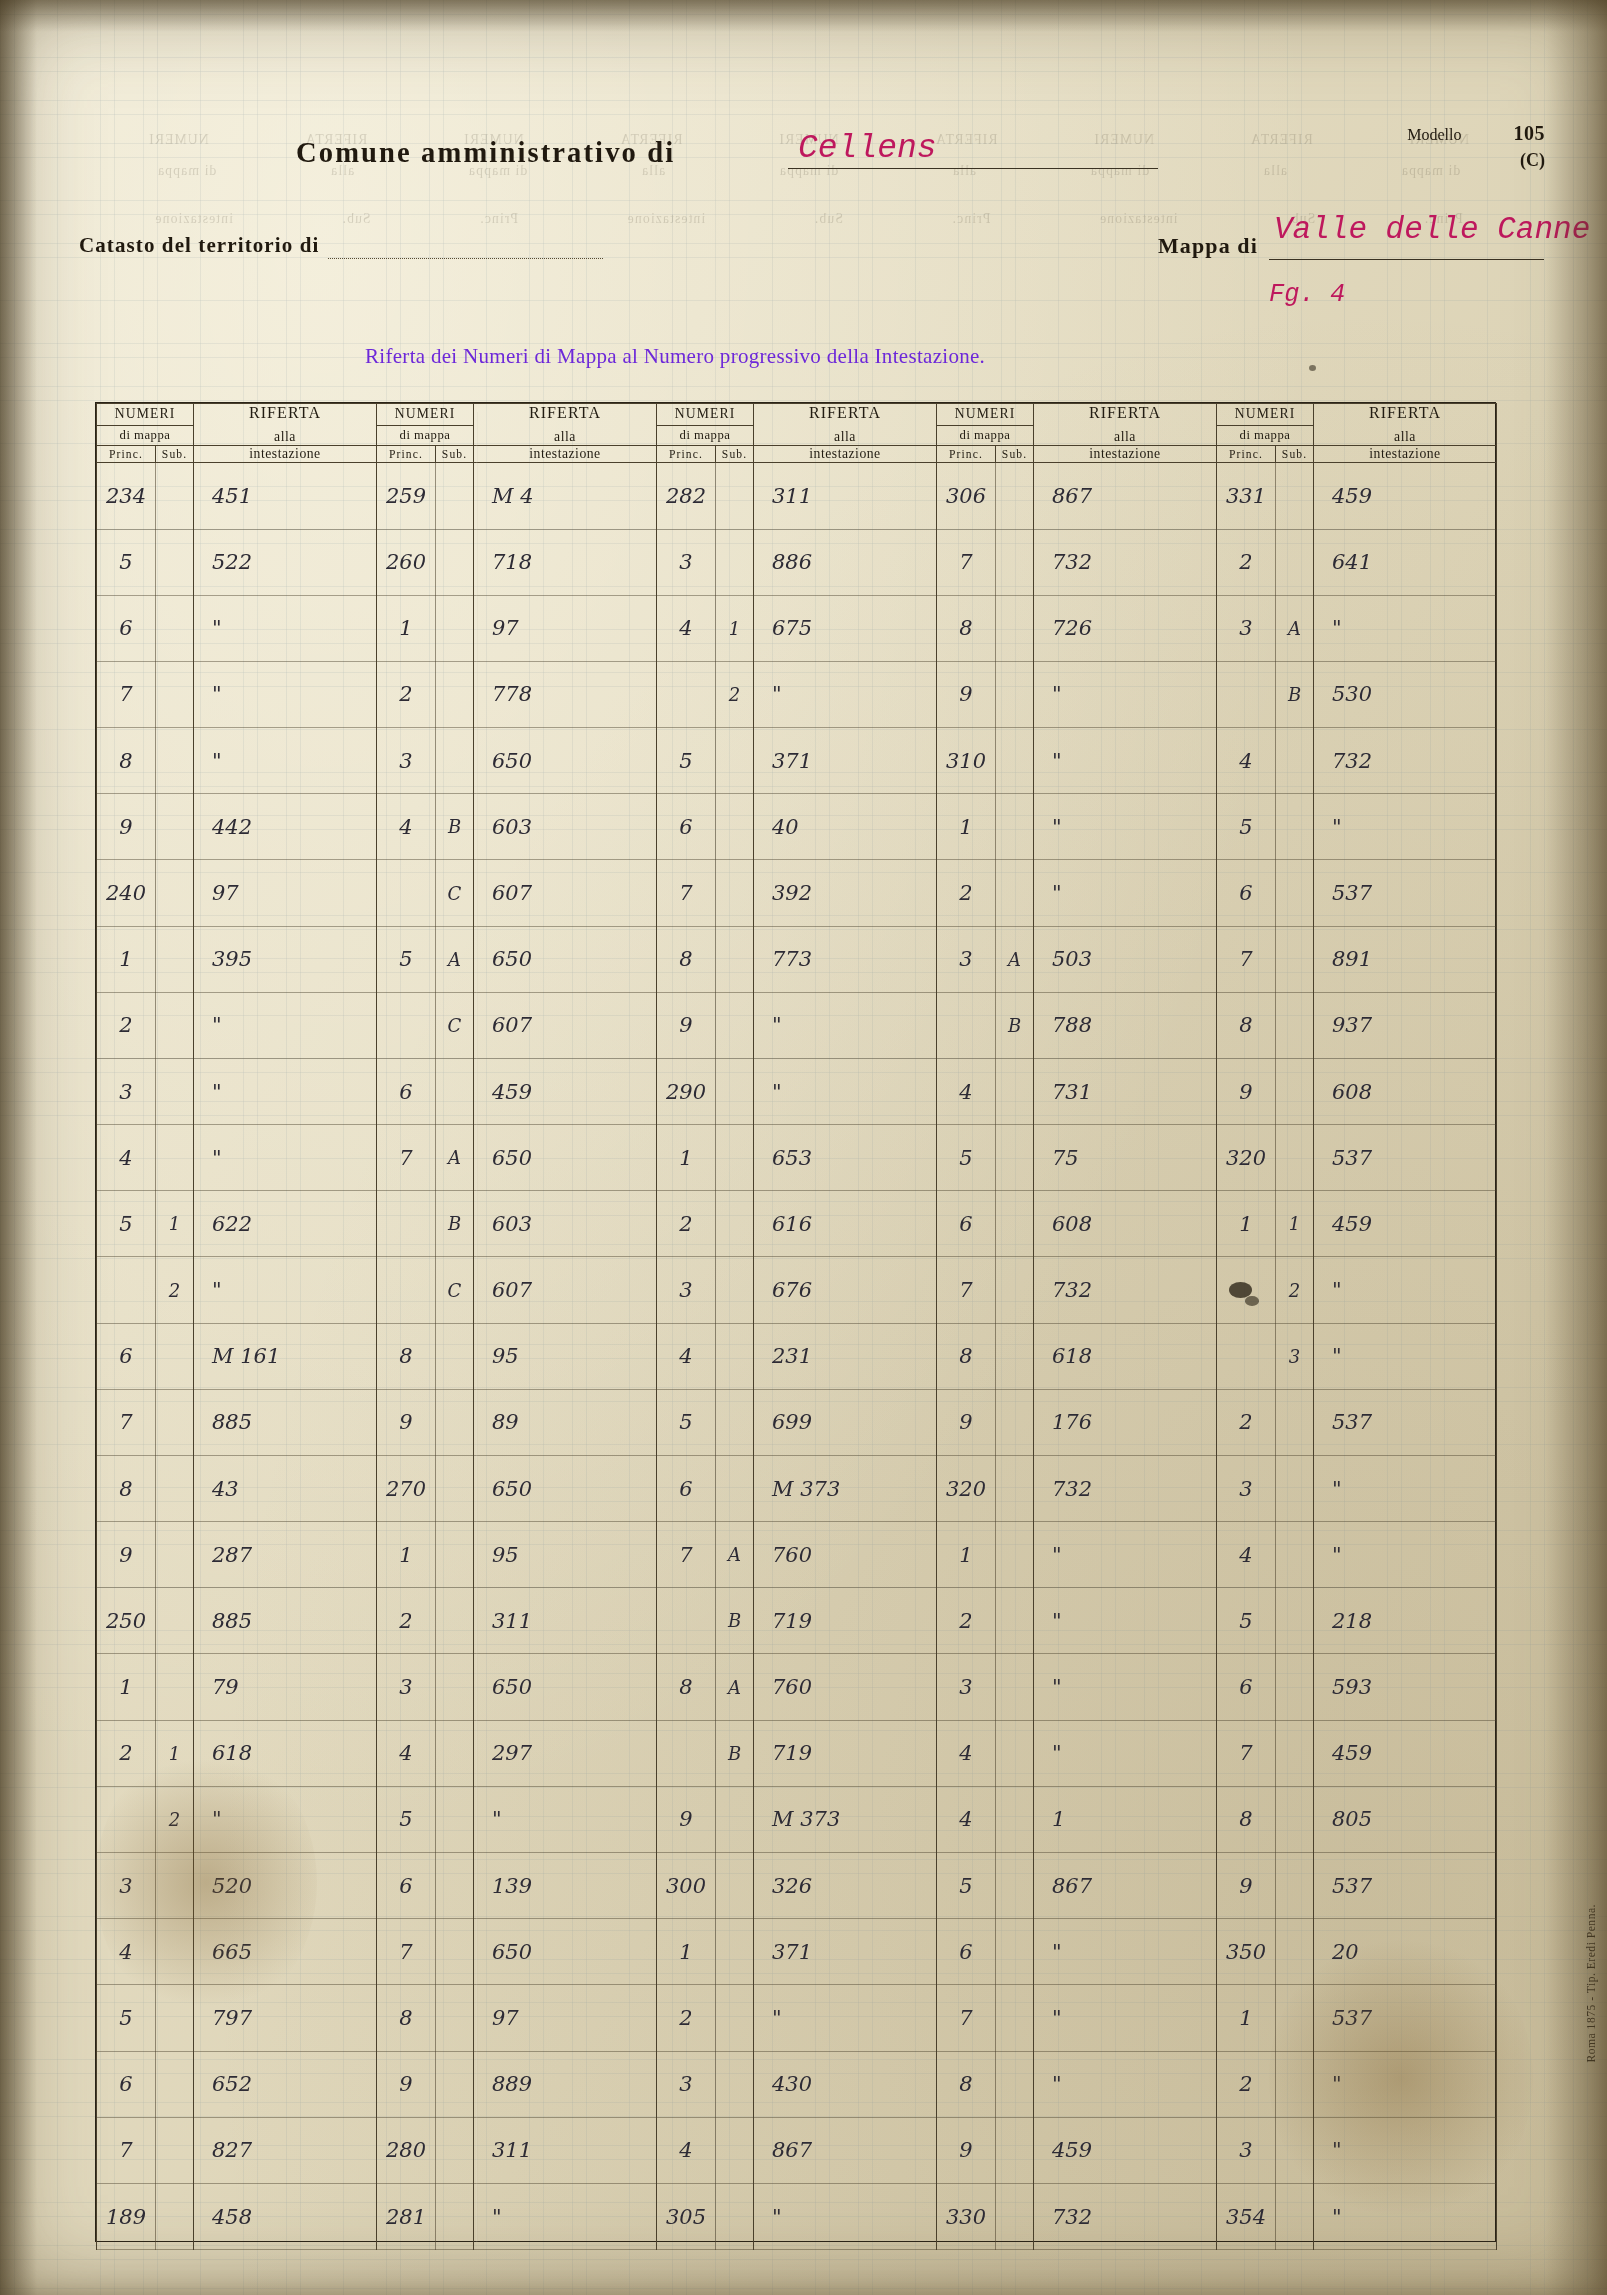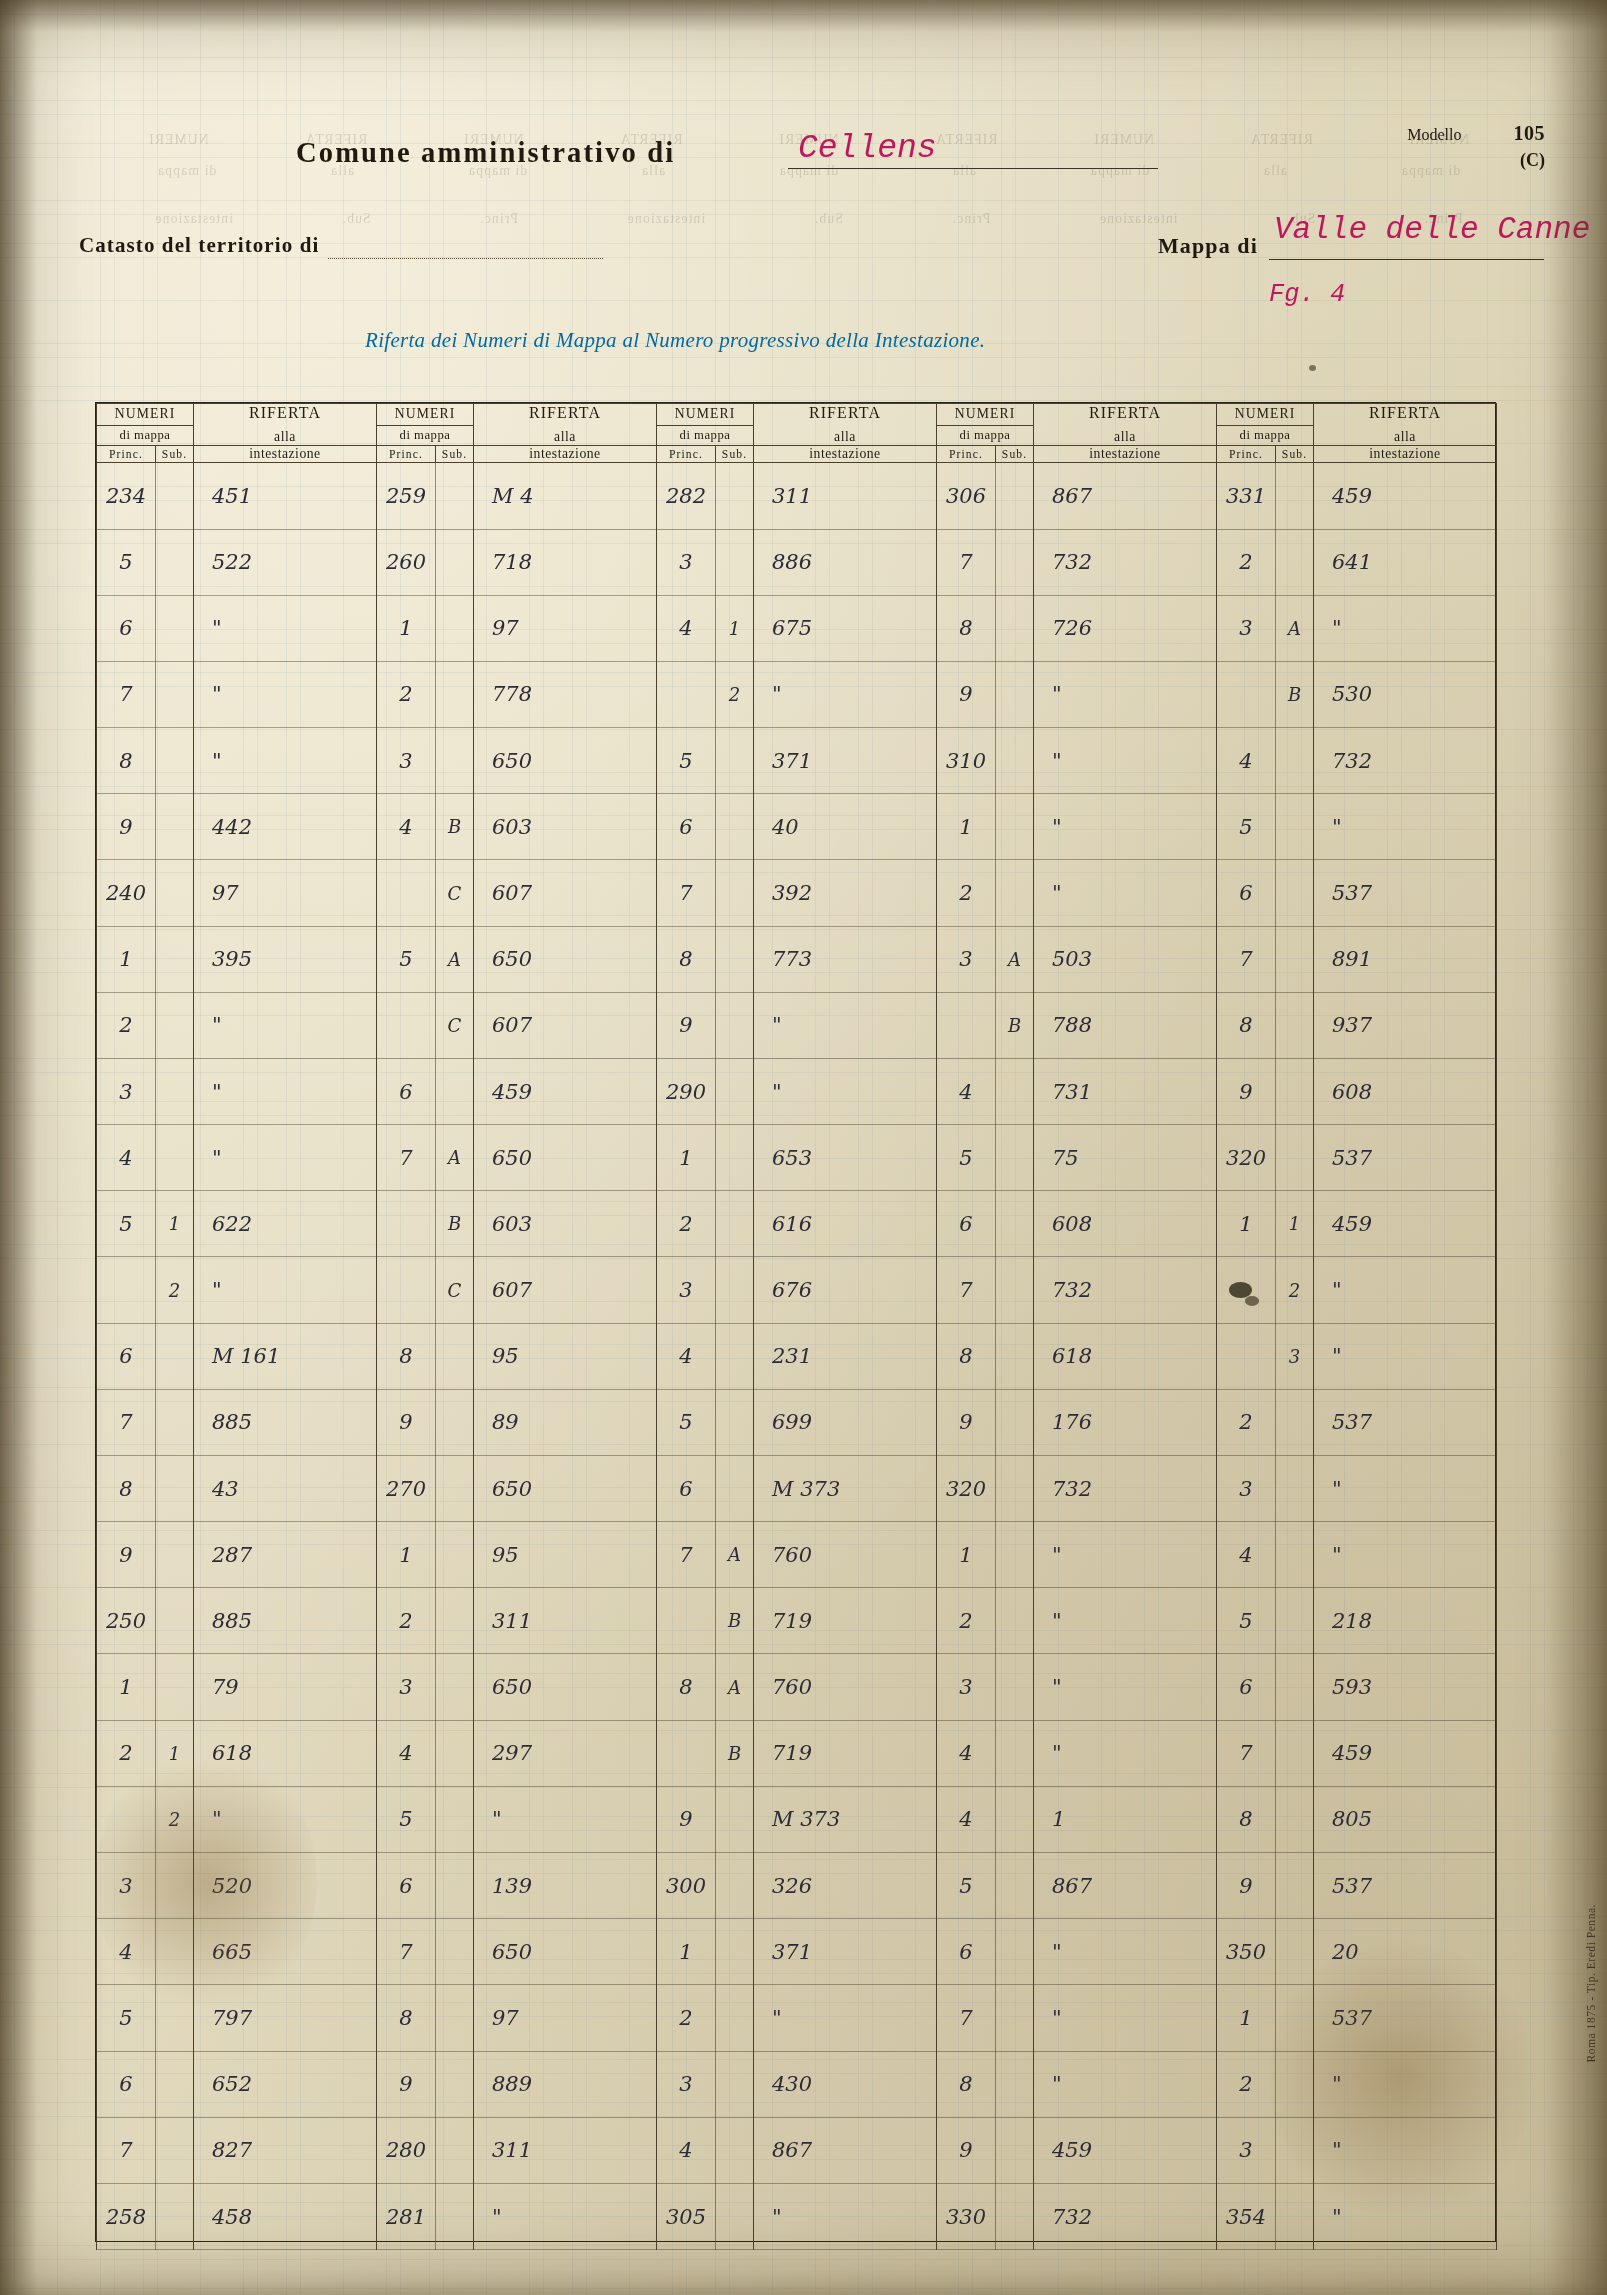--- a/index.html
+++ b/index.html
@@ -106,22 +106,22 @@
     position:absolute;left:1269px;top:259px;width:275px;border-bottom:1.1px solid #3a3222;
   }
   .mappa-value{
     position:absolute;left:1274px;top:212px;font-size:31px;
   }
   .mappa-value2{
     position:absolute;left:1269px;top:280px;font-size:25.4px;
   }
 
   .subtitle{
-    position:absolute;left:365px;top:328px;
-    font-size:21px;font-style:italic;color:#0369a1;
+    position:absolute;left:365px;top:344px;
+    font-size:21px;color:#6d28d9;
     letter-spacing:0.3px;
   }
 
   
   #table{
     position:absolute;left:95px;top:402px;width:1401px;height:1840px;
     border:1.6px solid #2a2418;
     box-sizing:border-box;
   }
   table{
@@ -747,21 +747,21 @@
             <td class="sub"></td>
             <td class="rif">867</td>
             <td class="princ">9</td>
             <td class="sub"></td>
             <td class="rif">459</td>
             <td class="princ">3</td>
             <td class="sub"></td>
             <td class="rif">"</td>
           </tr>
           <tr>
-            <td class="princ">258</td>
+            <td class="princ">189</td>
             <td class="sub"></td>
             <td class="rif">458</td>
             <td class="princ">281</td>
             <td class="sub"></td>
             <td class="rif">"</td>
             <td class="princ">305</td>
             <td class="sub"></td>
             <td class="rif">"</td>
             <td class="princ">330</td>
             <td class="sub"></td>

